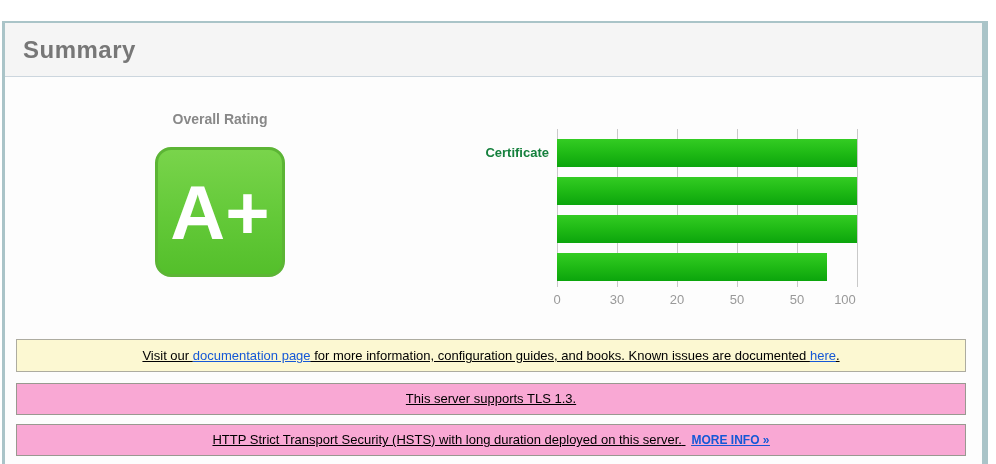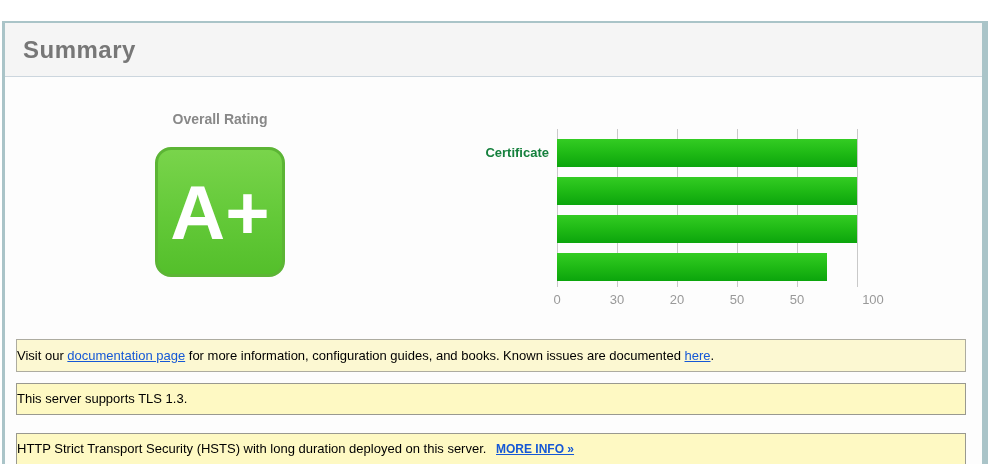--- a/index.html
+++ b/index.html
@@ -105,40 +105,41 @@
     position: absolute;
     top: 163px;
     width: 40px;
     text-align: center;
     font-size: 13px;
     color: #999999;
   }
 
   .note {
     margin: 0 16px 0 11px;
-    text-align: left;
+    text-align: center;
     font-size: 13px;
     color: #000000;
+    text-decoration: underline;
   }
   .note a { color: #1558d6; text-decoration: underline; }
   .note-yellow {
     margin-top: 16px;
     background: #fcf8d2;
     border: 1px solid #adaca0;
     height: 31px;
     line-height: 31px;
   }
   .note-green {
-    background: #fef9c3;
+    background: #f9a8d4;
     border: 1px solid #999990;
     height: 30px;
     line-height: 30px;
   }
   .note-green-1 { margin-top: 11px; }
-  .note-green-2 { margin-top: 18px; }
+  .note-green-2 { margin-top: 9px; }
   .more-info-link {
     font-size: 12px;
     font-weight: bold;
     margin-left: 6px;
     white-space: nowrap;
   }
 </style>
 </head>
 <body>
 
@@ -163,21 +164,21 @@
             <div class="chart-tick-label" style="left: -20px;">0</div>
             <div class="gridline" style="left: 60px;"></div>
             <div class="chart-tick-label" style="left: 40px;">30</div>
             <div class="gridline" style="left: 120px;"></div>
             <div class="chart-tick-label" style="left: 100px;">20</div>
             <div class="gridline" style="left: 180px;"></div>
             <div class="chart-tick-label" style="left: 160px;">50</div>
             <div class="gridline" style="left: 240px;"></div>
             <div class="chart-tick-label" style="left: 220px;">50</div>
             <div class="gridline" style="left: 300px;"></div>
-            <div class="chart-tick-label" style="left: 296px;">100</div>
+            <div class="chart-tick-label" style="left: 268px;">100</div>
             <div class="chart-cat-label" style="top: 10px;">Certificate</div>
             <div class="chart-bar" style="top: 10px; height: 28px; width: 300px;"></div>
             <div class="chart-bar" style="top: 48px; height: 28px; width: 300px;"></div>
             <div class="chart-bar" style="top: 86px; height: 28px; width: 300px;"></div>
             <div class="chart-bar" style="top: 124px; height: 28px; width: 270px;"></div>
           </div>
 
       </div>
 
       <div class="note note-yellow">

